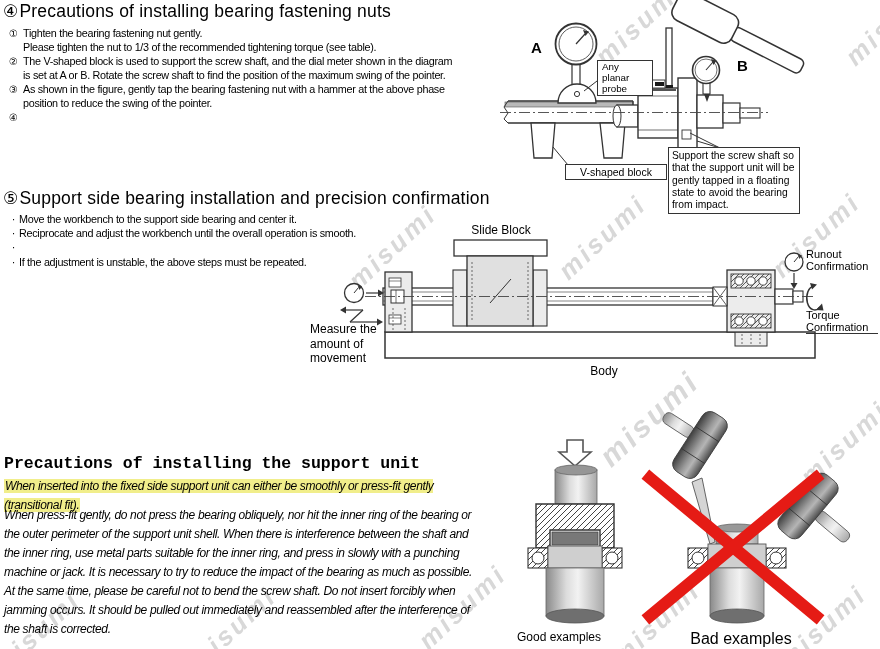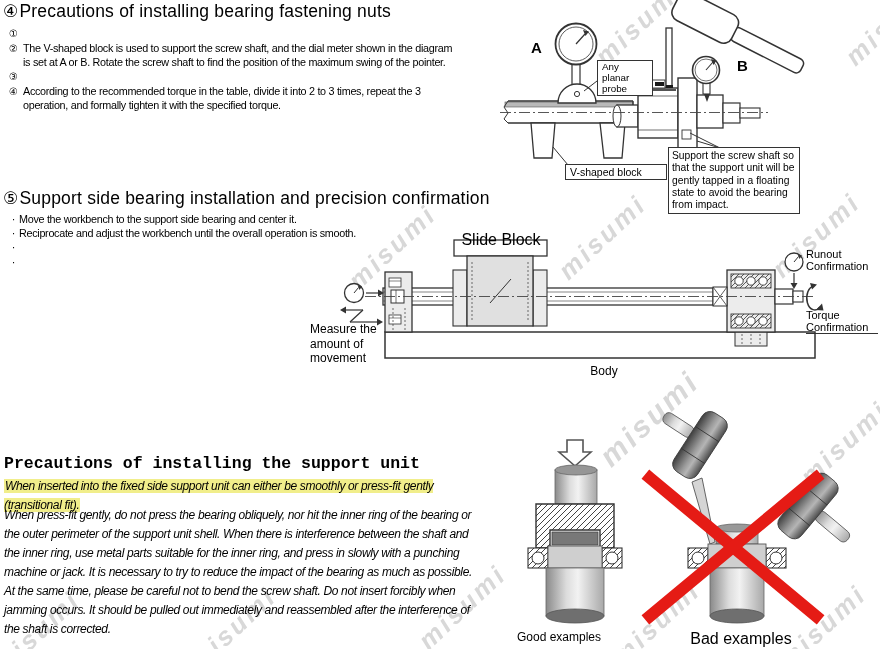--- a/index.html
+++ b/index.html
@@ -49,33 +49,35 @@
   <span class="wm" style="left:768px;top:612px;">misumi</span>
 
   <div class="abs h-big" style="left:3px;top:1px;">
     <span class="circ">④</span>
     <span>Precautions of installing bearing fastening nuts</span>
   </div>
 
   <div class="abs list" style="left:9px;top:26px;">
     <div class="li">
       <span class="mk">①</span>
+      <span class="ml">Tighten the bearing fastening nut gently.
+Please tighten the nut to 1/3 of the recommended tightening torque (see table).</span>
     </div>
     <div class="li">
       <span class="mk">②</span>
       <span class="ml">The V-shaped block is used to support the screw shaft, and the dial meter shown in the diagram
 is set at A or B. Rotate the screw shaft to find the position of the maximum swing of the pointer.</span>
     </div>
     <div class="li">
       <span class="mk">③</span>
+      <span class="ml">As shown in the figure, gently tap the bearing fastening nut with a hammer at the above phase
+position to reduce the swing of the pointer.</span>
     </div>
     <div class="li">
       <span class="mk">④</span>
-      <span class="ml">According to the recommended torque in the table, divide it into 2 to 3 times, repeat the 3
-operation, and formally tighten it with the specified torque.</span>
     </div>
   </div>
 
   <svg class="abs" style="left:500px;top:0;" width="380" height="196" viewBox="0 0 380 196">
 
     <g transform="rotate(27 205 18)">
       <rect x="236" y="11" width="78" height="15" rx="5" fill="#fff" stroke="#333" stroke-width="1.5"></rect>
       <rect x="172" y="2" width="66" height="31" rx="9" fill="#fff" stroke="#333" stroke-width="1.6"></rect>
     </g>
 
@@ -136,21 +138,21 @@
 
     <g>
       <line x1="220" y1="148" x2="190" y2="133" stroke="#333" stroke-width="1"></line>
       <line x1="220" y1="148" x2="197" y2="141" stroke="#333" stroke-width="1"></line>
     </g>
   </svg>
 
   <div class="abs big-ab" style="left:531px;top:39px;">A</div>
   <div class="abs big-ab" style="left:737px;top:57px;">B</div>
   <div class="abs boxed dlabel" style="left:597px;top:60px;width:46px;font-size:9.8px;line-height:10.8px;">Any planar probe</div>
-  <div class="abs boxed dlabel" style="left:565px;top:164px;width:92px;">V-shaped block</div>
+  <div class="abs boxed dlabel" style="left:565px;top:164px;width:92px;text-align:center;">V-shaped block</div>
   <div class="abs boxed" style="left:668px;top:147px;width:124px;font-size:10.3px;line-height:12.3px;padding:2px 3px;">Support the screw shaft so that the support unit will be gently tapped in a floating state to avoid the bearing from impact.</div>
 
   <div class="abs h-big" style="left:3px;top:188px;">
     <span class="circ">⑤</span>
     <span>Support side bearing installation and precision confirmation</span>
   </div>
 
   <div class="abs" style="left:8px;top:212px;width:430px;">
     <div class="bl">
       <span class="dot">·</span>
@@ -158,20 +160,21 @@
     </div>
     <div class="bl">
       <span class="dot">·</span>
       <span>Reciprocate and adjust the workbench until the overall operation is smooth.</span>
     </div>
     <div class="bl">
       <span class="dot">·</span>
     </div>
     <div class="bl">
       <span class="dot">·</span>
+      <span>If the adjustment is unstable, the above steps must be repeated.</span>
     </div>
   </div>
 
   <svg class="abs" style="left:305px;top:218px;" width="575" height="167" viewBox="0 0 575 167">
     <defs>
       <pattern id="g2-hatch" width="5" height="5" patternUnits="userSpaceOnUse">
         <path d="M0,5 L5,0" stroke="#333" stroke-width=".8"></path>
       </pattern>
     </defs>
 
@@ -251,21 +254,21 @@
       <polygon points="485.5,65 492.5,65 489,71" fill="#333"></polygon>
     </g>
 
     <g fill="none" stroke="#333" stroke-width="1.5">
       <path d="M509,68 A8,12 0 1 0 515,89"></path>
       <polygon points="505,65 512,66.5 507,71.5" fill="#333" stroke="none"></polygon>
       <polygon points="511,92 517,85.5 518.5,92.5" fill="#333" stroke="none"></polygon>
     </g>
   </svg>
 
-  <div class="abs" style="left:458px;top:223px;width:86px;text-align:center;font-size:16px;margin-top:8px;">Slide Block</div>
+  <div class="abs" style="left:458px;top:223px;width:86px;text-align:center;font-size:12px;">Slide Block</div>
   <div class="abs" style="left:574px;top:364px;width:60px;text-align:center;font-size:12px;">Body</div>
   <div class="abs" style="left:310px;top:322px;width:80px;font-size:12px;line-height:14.5px;">Measure the amount of movement</div>
   <div class="abs" style="left:806px;top:248px;width:74px;font-size:11px;line-height:12px;">Runout Confirmation</div>
   <div class="abs" style="left:806px;top:309px;width:74px;font-size:11px;line-height:12px;">Torque Confirmation</div>
   <div class="abs underline-bar" style="left:806px;top:333px;width:72px;height:0;"></div>
 
   <div class="abs h-bold" style="left:4px;top:454px;">Precautions of installing the support unit</div>
   <div class="abs para hl" style="left:4px;top:477px;">
     <span class="ml">When inserted into the fixed side support unit can either be smoothly or press-fit gently
 (transitional fit).</span>

